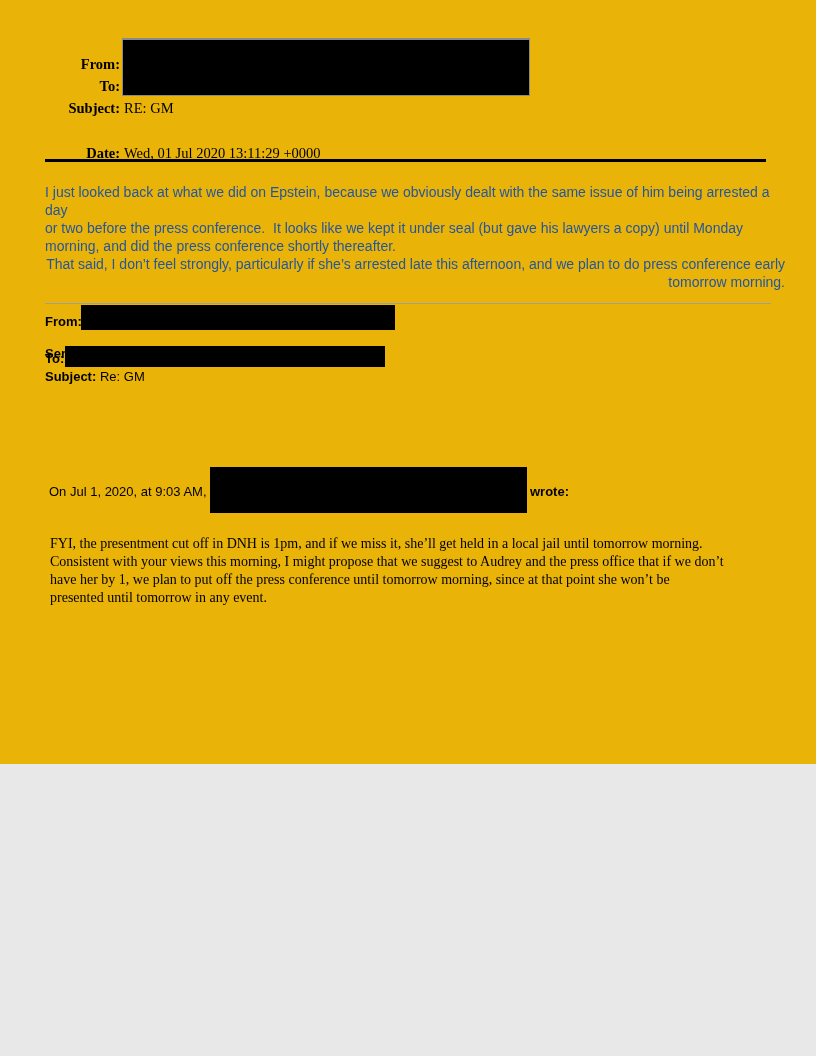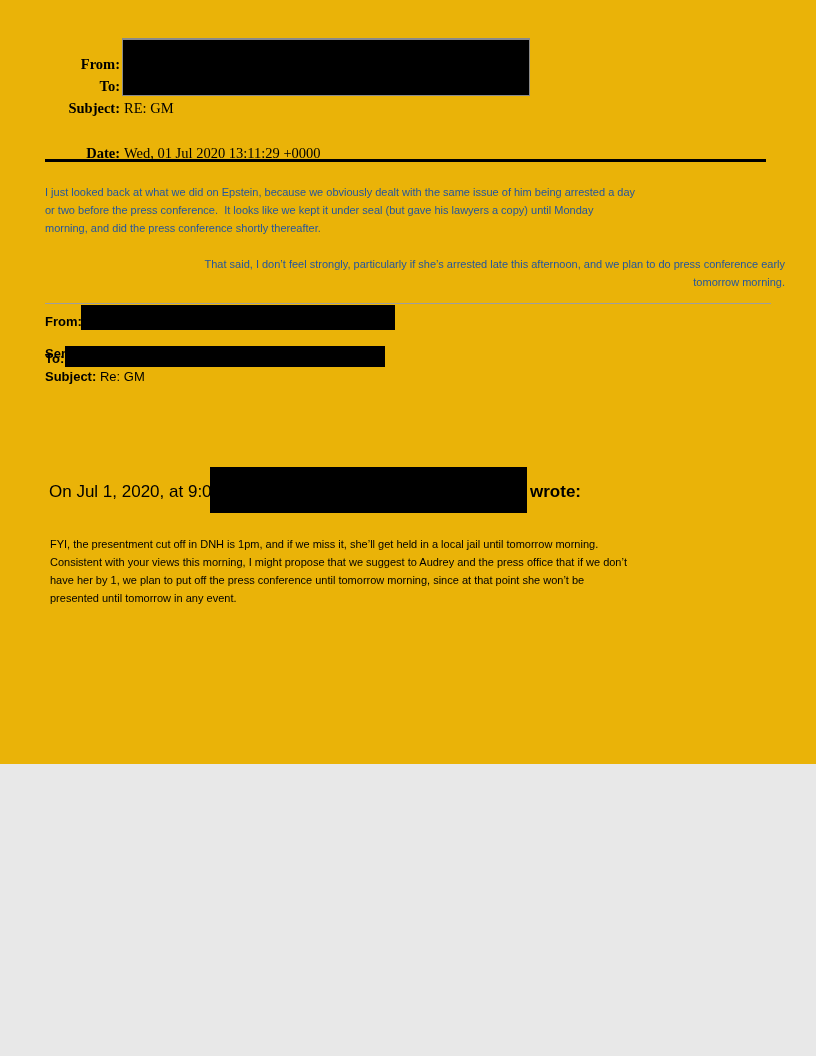--- a/index.html
+++ b/index.html
@@ -37,41 +37,41 @@
     border:1px solid var(--box-edge-gray);
     border-top-width:2px;
   }
   .thick-divider{
     position:absolute;left:45px;top:159px;width:721px;height:3px;
     background:#000;
   }
   
   .body-text{
     position:absolute;
-    font-size:11px;line-height:18px;
+    font-size:14px;line-height:18px;
     white-space:pre-wrap;color:#000;
   }
   .blue{color:var(--reply-blue);}
   .thin-divider{
     position:absolute;left:45px;top:303px;width:726px;height:1px;
     background:var(--divider-gray);
   }
   
   .hdr2-row{
     position:absolute;left:45px;
     font-size:13px;line-height:18px;color:#000;white-space:nowrap;
   }
   .hdr2-label{font-weight:700;}
   .underlined{text-decoration:underline;}
   #box-from2{left:81px;top:305px;width:314px;height:25px;}
   #box-to2{left:65px;top:346px;width:320px;height:21px;}
   #box-quote{left:210px;top:467px;width:317px;height:46px;}
   .quote-intro{
     position:absolute;top:483px;
-    font-size:17px;line-height:18px;color:#000;white-space:nowrap;
+    font-size:13px;line-height:18px;color:#000;white-space:nowrap;
   }
 </style>
 </head>
 <body>
 
 <div class="page">
 
   <div class="redaction" id="box-from-to"></div>
 
   <div class="hdr1-row" style="left:45px;top:54px;">
@@ -113,18 +113,18 @@
   <div class="hdr2-row" style="top:368px;">
     <span class="hdr2-label">Subject:</span>
     <span>Re: GM</span>
   </div>
 
 
   <div class="redaction" id="box-quote"></div>
   <div class="quote-intro" style="left:49px;">On Jul 1, 2020, at 9:03 AM,</div>
   <div class="quote-intro" style="left:530px;font-weight:bold;">wrote:</div>
 
-  <div class="body-text" style="left:50px;top:535px;width:730px;">FYI, the presentment cut off in DNH is 1pm, and if we miss it, she’ll get held in a local jail until tomorrow morning.
+  <div class="body-text" style="left:50px;top:535px;width:730px;font-family:Liberation Serif, serif;">FYI, the presentment cut off in DNH is 1pm, and if we miss it, she’ll get held in a local jail until tomorrow morning.
 Consistent with your views this morning, I might propose that we suggest to Audrey and the press office that if we don’t
 have her by 1, we plan to put off the press conference until tomorrow morning, since at that point she won’t be
 presented until tomorrow in any event.</div>
 
 </div>
 
 </body></html>

